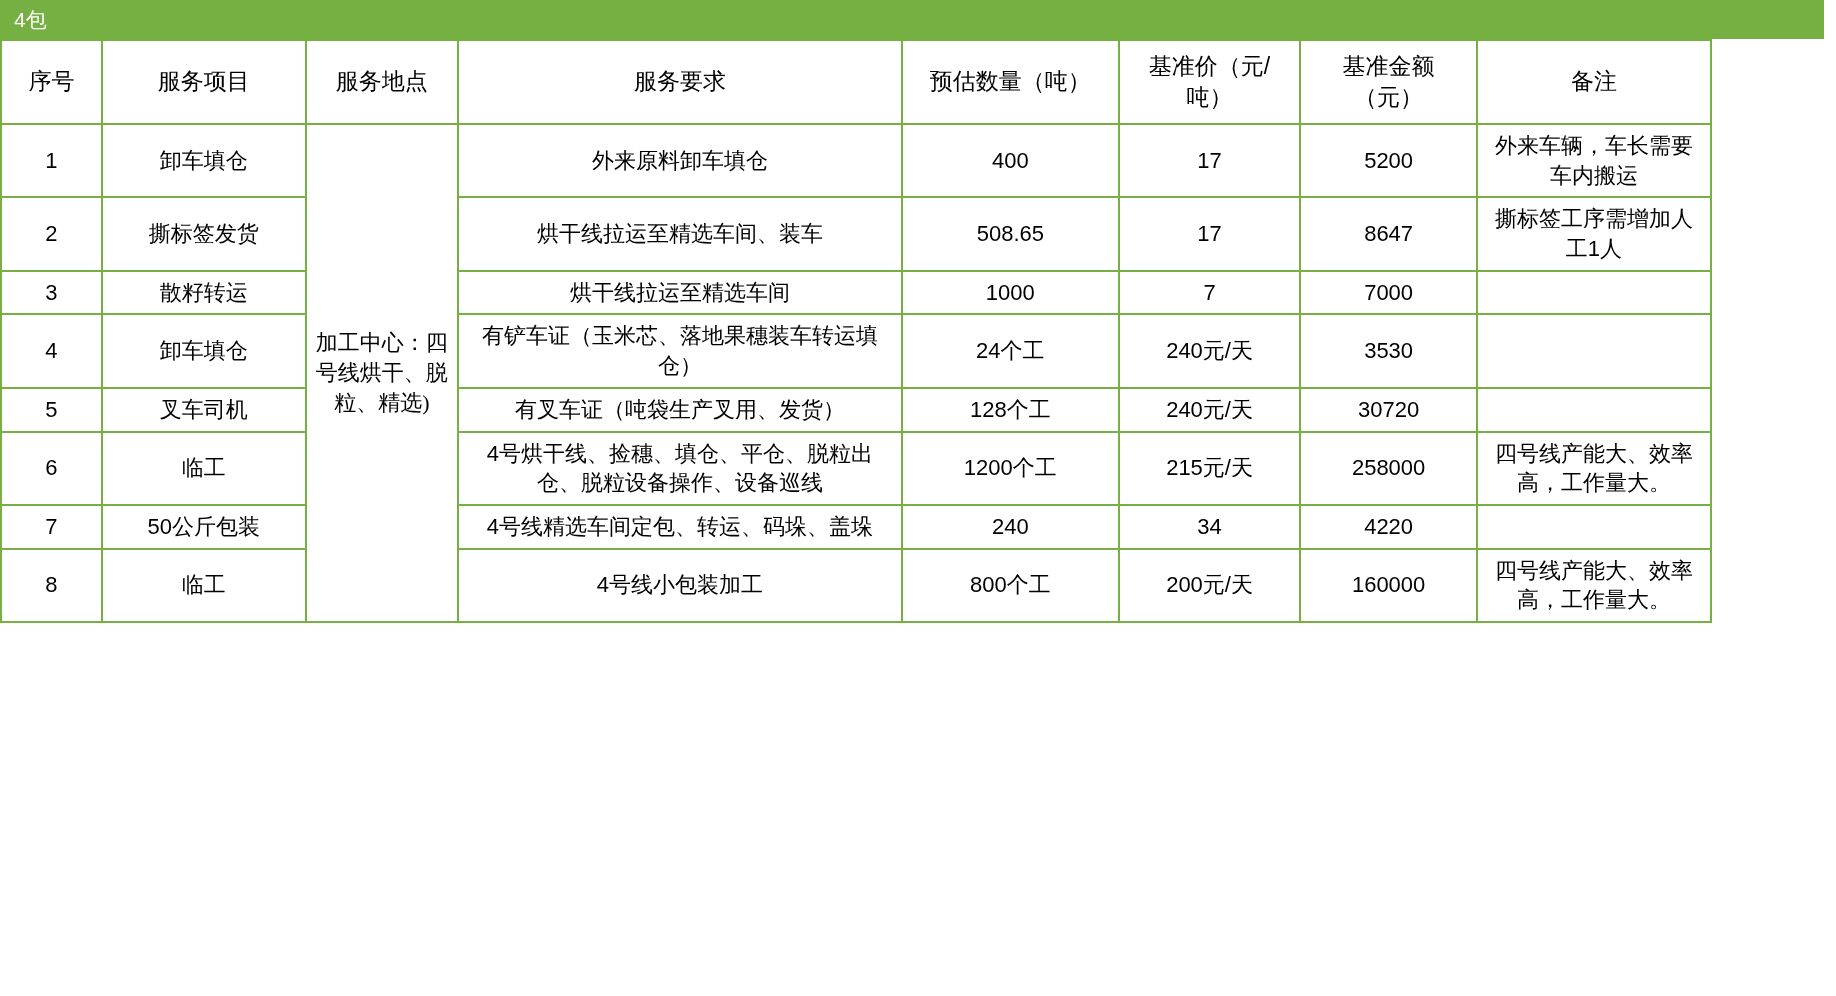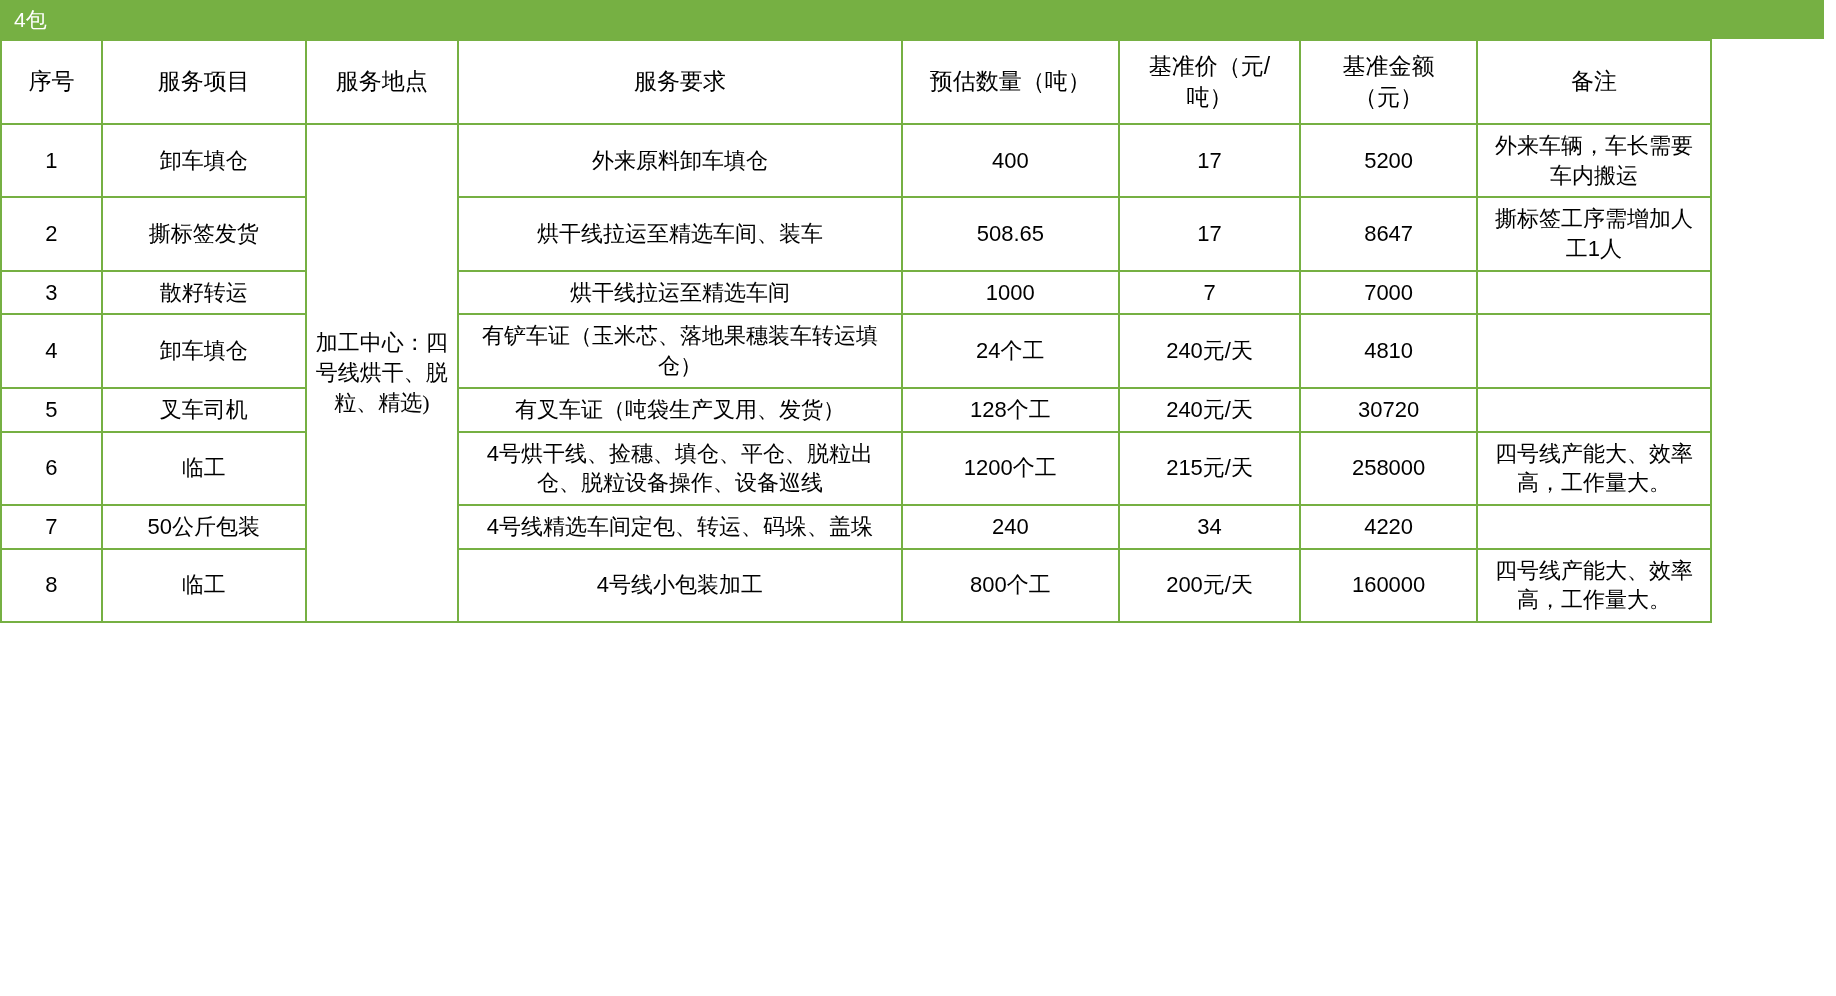--- a/index.html
+++ b/index.html
@@ -121,21 +121,21 @@
         <td>7</td>
         <td>7000</td>
         <td class="left"></td>
       </tr>
       <tr>
         <td>4</td>
         <td>卸车填仓</td>
         <td class="left">有铲车证（玉米芯、落地果穗装车转运填仓）</td>
         <td>24个工</td>
         <td>240元/天</td>
-        <td>4810</td>
+        <td>3530</td>
         <td class="left"></td>
       </tr>
       <tr>
         <td>5</td>
         <td>叉车司机</td>
         <td class="left">有叉车证（吨袋生产叉用、发货）</td>
         <td>128个工</td>
         <td>240元/天</td>
         <td>30720</td>
         <td class="left"></td>

